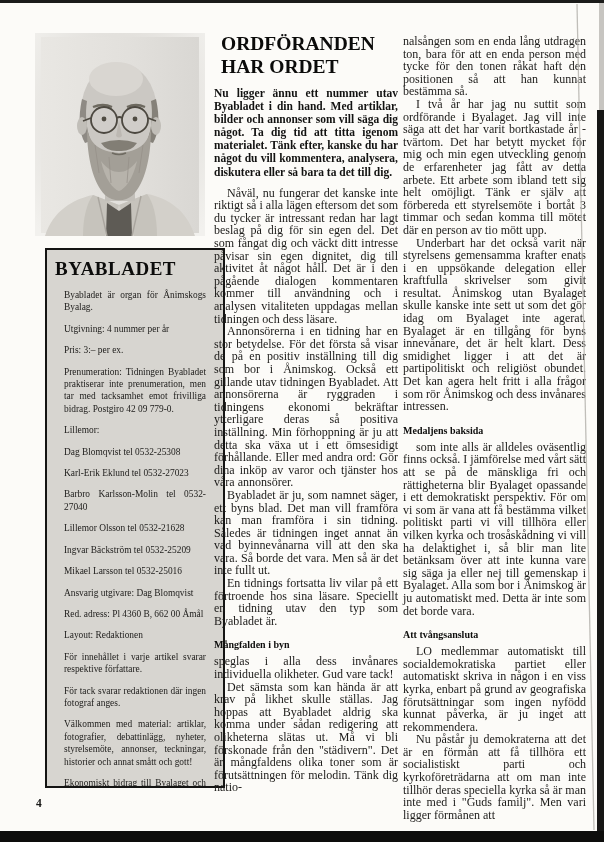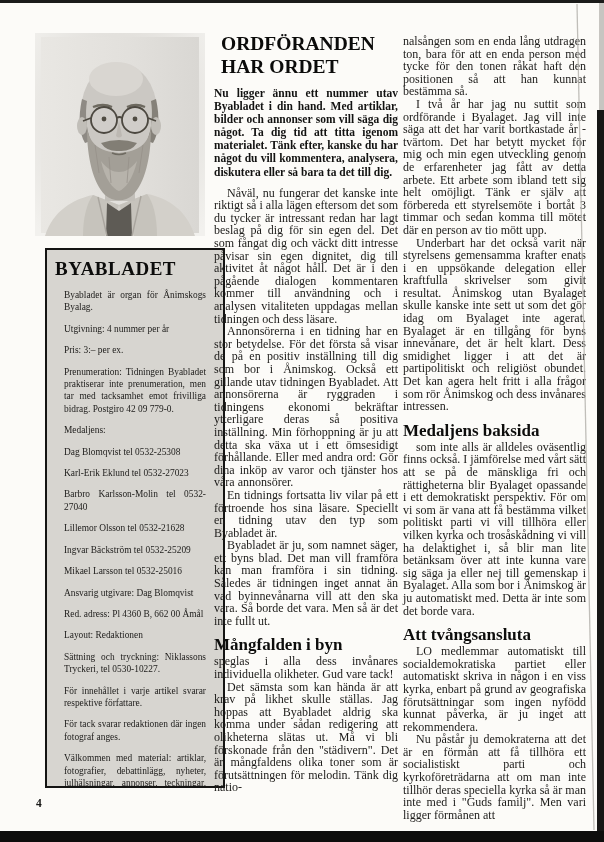--- a/index.html
+++ b/index.html
@@ -44,21 +44,21 @@
   .ind{text-indent:13px;}
   h1.art-title{
     margin:0 0 2px 7px;font-size:19.5px;line-height:22.5px;color:#0b0b0a;font-weight:bold;
   }
   p.lead{
     font-weight:bold;font-size:11.5px !important;line-height:13.1px !important;
     margin:9px 0 0 0 !important;color:#121211;
   }
   .gap-top{margin-top:8px !important;}
   h3.subhead{
-    margin:10px 0 3px 0;font-size:17px;line-height:15px;color:#0d0d0c;font-weight:bold;
+    margin:10px 0 3px 0;font-size:10px;line-height:15px;color:#0d0d0c;font-weight:bold;
   }
   .page-number{
     position:absolute;left:36px;top:797px;font-size:11.5px;font-weight:bold;color:#161615;
   }
 </style>
 </head>
 <body>
 
 <div class="scan-top"></div>
 
@@ -114,45 +114,44 @@
     <path d="M60,112 L64,140 M108,112 L104,140 M74,124 L76,150 M94,124 L92,150" stroke="#948f87" stroke-width="1" fill="none" opacity="0.7"></path>
   </svg>
 </div>
 
 <aside class="infobox">
   <h2>BYABLADET</h2>
   <p class="ib-item">Byabladet är organ för Ånimskogs Byalag.</p>
   <p class="ib-item">Utgivning: 4 nummer per år</p>
   <p class="ib-item">Pris: 3:– per ex.</p>
   <p class="ib-item">Prenumeration: Tidningen Byabladet praktiserar inte prenumeration, men tar med tacksamhet emot frivilliga bidrag. Postgiro 42 09 779-0.</p>
-  <p class="ib-item">Medaljens:</p>
+  <p class="ib-item">Lillemor:</p>
   <p class="ib-item">Dag Blomqvist tel 0532-25308</p>
   <p class="ib-item">Karl-Erik Eklund tel 0532-27023</p>
   <p class="ib-item">Barbro Karlsson-Molin tel 0532-27040</p>
   <p class="ib-item">Lillemor Olsson tel 0532-21628</p>
   <p class="ib-item">Ingvar Bäckström tel 0532-25209</p>
   <p class="ib-item">Mikael Larsson tel 0532-25016</p>
   <p class="ib-item">Ansvarig utgivare: Dag Blomqvist</p>
   <p class="ib-item">Red. adress: Pl 4360 B, 662 00 Åmål</p>
   <p class="ib-item">Layout: Redaktionen</p>
-  <p class="ib-item">Sättning och tryckning: Niklassons Tryckeri, tel 0530-10227.</p>
   <p class="ib-item">För innehållet i varje artikel svarar respektive författare.</p>
   <p class="ib-item">För tack svarar redaktionen där ingen fotograf anges.</p>
-  <p class="ib-item">Välkommen med material: artiklar, fotografier, debattinlägg, nyheter, julhälsningar, annonser, teckningar, historier och annat smått och gott!</p>
+  <p class="ib-item">Välkommen med material: artiklar, fotografier, debattinlägg, nyheter, styrelsemöte, annonser, teckningar, historier och annat smått och gott!</p>
   <p class="ib-item">Ekonomiskt bidrag till Byalaget och dess verksamhet emottages tacksamt på postgiro nummer 42 09 779-0.</p>
   <p class="ib-item">Eftertryck tillåtet när källan anges.</p>
 </aside>
 
 <section class="col col-mid">
   <h1 class="art-title">ORDFÖRANDEN HAR ORDET</h1>
   <p class="lead">Nu ligger ännu ett nummer utav Byabladet i din hand. Med artiklar, bilder och annonser som vill säga dig något. Ta dig tid att titta igenom materialet. Tänk efter, kanske du har något du vill kommentera, analysera, diskutera eller så bara ta det till dig.</p>
   <p class="ind gap-top">Nåväl, nu fungerar det kanske inte riktigt så i alla lägen eftersom det som du tycker är intressant redan har lagt beslag på dig för sin egen del. Det som fångat dig och väckt ditt intresse påvisar sin egen dignitet, dig till aktivitet åt något håll. Det är i den pågående dialogen kommentaren kommer till användning och i analysen vitaliteten uppdagas mellan tidningen och dess läsare.</p>
   <p class="ind">Annonsörerna i en tidning har en stor betydelse. För det första så visar de på en positiv inställning till dig som bor i Ånimskog. Också ett gillande utav tidningen Byabladet. Att annonsörerna är ryggraden i tidningens ekonomi bekräftar ytterligare deras så positiva inställning. Min förhoppning är ju att detta ska växa ut i ett ömsesidigt förhållande. Eller med andra ord: Gör dina inköp av varor och tjänster hos våra annonsörer.</p>
+  <p class="ind">Byabladet är ju, som namnet säger, ett byns blad. Det man vill framföra kan man framföra i sin tidning. Således är tidningen inget annat än vad byinnevånarna vill att den ska vara. Så borde det vara. Men så är det inte fullt ut.</p>
   <p class="ind">En tidnings fortsatta liv vilar på ett förtroende hos sina läsare. Speciellt en tidning utav den typ som Byabladet är.</p>
-  <p class="ind">Byabladet är ju, som namnet säger, ett byns blad. Det man vill framföra kan man framföra i sin tidning. Således är tidningen inget annat än vad byinnevånarna vill att den ska vara. Så borde det vara. Men så är det inte fullt ut.</p>
   <h3 class="subhead">Mångfalden i byn</h3>
   <p>speglas i alla dess invånares individuella olikheter. Gud vare tack!</p>
   <p class="ind">Det sämsta som kan hända är att krav på likhet skulle ställas. Jag hoppas att Byabladet aldrig ska komma under sådan redigering att olikheterna slätas ut. Må vi bli förskonade från den "städivern". Det är mångfaldens olika toner som är förutsättningen för melodin. Tänk dig natio-</p>
 </section>
 
 <section class="col col-right">
   <p>nalsången som en enda lång utdragen ton, bara för att en enda person med tycke för den tonen råkat haft den positionen så att han kunnat bestämma så.</p>
   <p class="ind">I två år har jag nu suttit som ordförande i Byalaget. Jag vill inte säga att det har varit bortkastade år - tvärtom. Det har betytt mycket för mig och min egen utveckling genom de erfarenheter jag fått av detta arbete. Ett arbete som ibland tett sig helt omöjligt. Tänk er själv att förbereda ett styrelsemöte i bortåt 3 timmar och sedan komma till mötet där en person av tio mött upp.</p>
   <p class="ind">Underbart har det också varit när styrelsens gemensamma krafter enats i en uppsökande delegation eller kraftfulla skrivelser som givit resultat. Ånimskog utan Byalaget skulle kanske inte sett ut som det gör idag om Byalaget inte agerat. Byalaget är en tillgång för byns innevånare, det är helt klart. Dess smidighet ligger i att det är partipolitiskt och religiöst obundet. Det kan agera helt fritt i alla frågor som rör Ånimskog och dess invånares intressen.</p>
   <h3 class="subhead">Medaljens baksida</h3>

